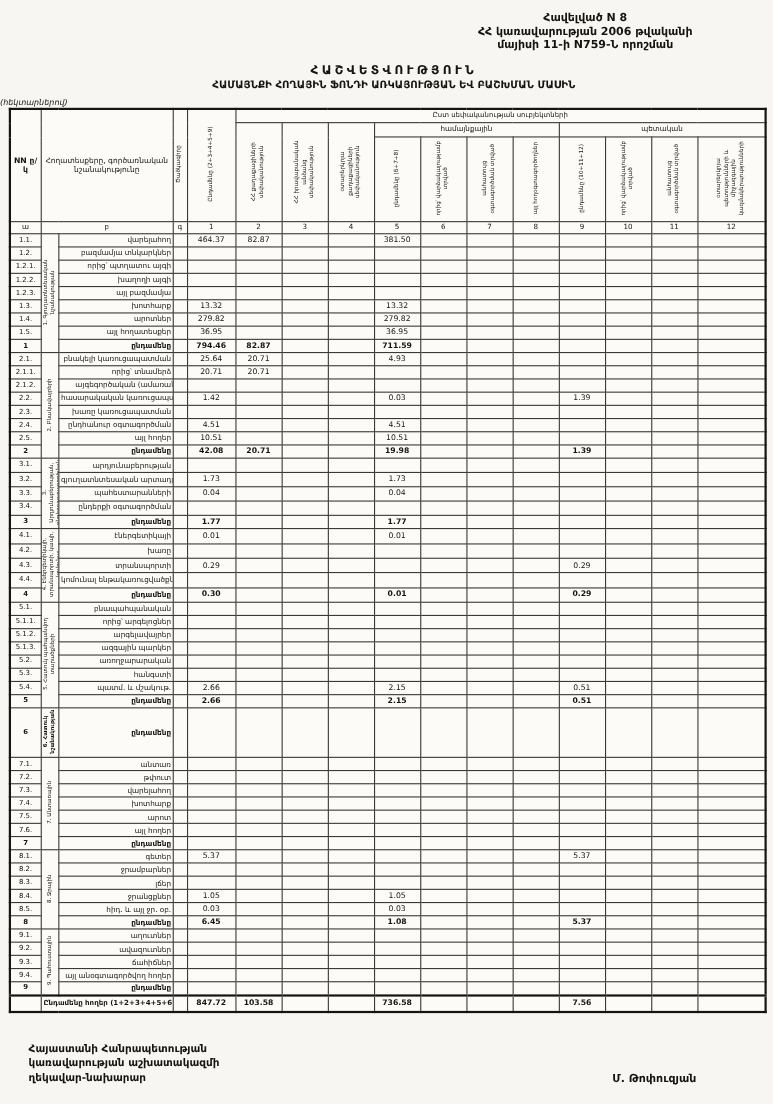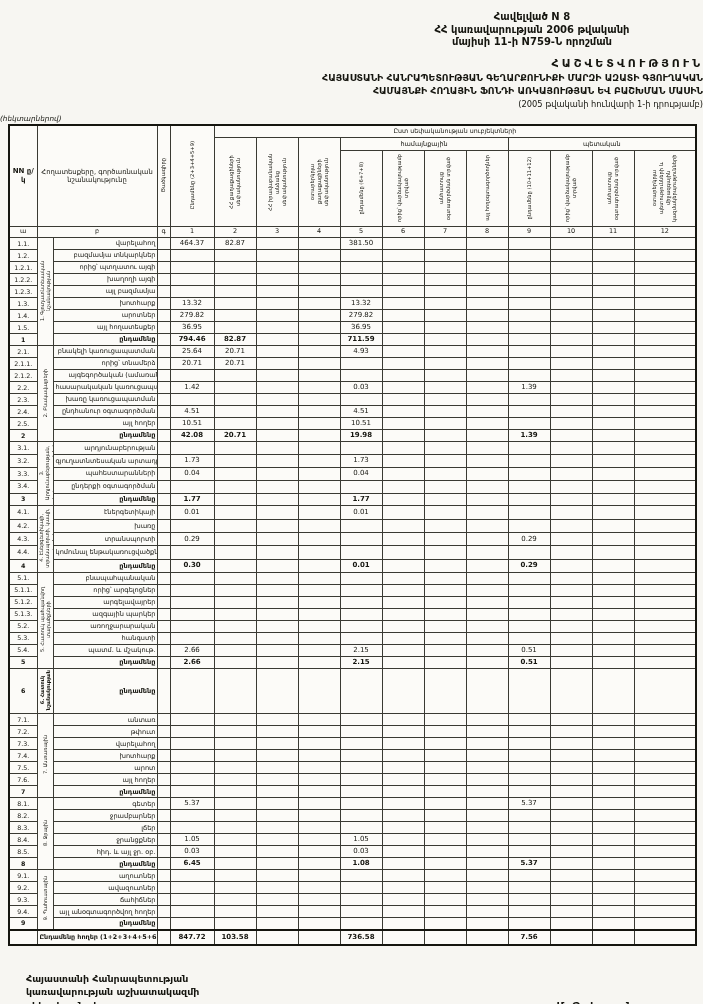--- a/index.html
+++ b/index.html
@@ -13,21 +13,21 @@
   .page { position:relative; width:703px; height:1004px; overflow:hidden; }
 
   
   .appendix {
     width:270px; margin:11px 36px 0 auto;
     text-align:center; font-weight:bold;
     font-size:10px; line-height:12.5px;
   }
 
   
-  .titleblock { text-align:right; margin-top:9px; line-height:12.5px;margin-left:13px; }
+  .titleblock { text-align:center; margin-top:9px; line-height:12.5px;margin-left:13px; }
   .t1 { font-size:11px; font-weight:bold; letter-spacing:3px; margin-bottom:2px; }
   .t2 { font-size:9.3px; font-weight:bold; }
   .t4 { font-size:8.3px; margin-top:1px; }
 
   .units { text-align:left; margin:3px 14px 1px 0; font-size:7.3px; font-style:italic; }
 
   
   table {
     border-collapse:collapse; table-layout:fixed;
     margin:0 8px; width:687px; background:#fcfbf8;
@@ -77,23 +77,21 @@
 <div class="page">
 
   <div class="appendix">
     <div>Հավելված N 8</div>
     <div>ՀՀ կառավարության 2006 թվականի</div>
     <div>մայիսի 11-ի N759-Ն որոշման</div>
   </div>
 
   <div class="titleblock">
     <div class="t1">ՀԱՇՎԵՏՎՈՒԹՅՈՒՆ</div>
-    <div class="t2">ՀԱՅԱՍՏԱՆԻ ՀԱՆՐԱՊԵՏՈՒԹՅԱՆ ԳԵՂԱՐՔՈՒՆԻՔԻ ՄԱՐԶԻ ԱԶԱՏԻ ԳՅՈՒՂԱԿԱՆ</div>
     <div class="t2">ՀԱՄԱՅՆՔԻ ՀՈՂԱՅԻՆ ՖՈՆԴԻ ԱՌԿԱՅՈՒԹՅԱՆ ԵՎ ԲԱՇԽՄԱՆ ՄԱՍԻՆ</div>
-    <div class="t4">(2005 թվականի հունվարի 1-ի դրությամբ)</div>
   </div>
 
   <div class="units">(հեկտարներով)</div>
 
   <table>
     <colgroup>
       <col style="width:28px">
         <col style="width:16px">
         <col style="width:104px">
         <col style="width:13px">

